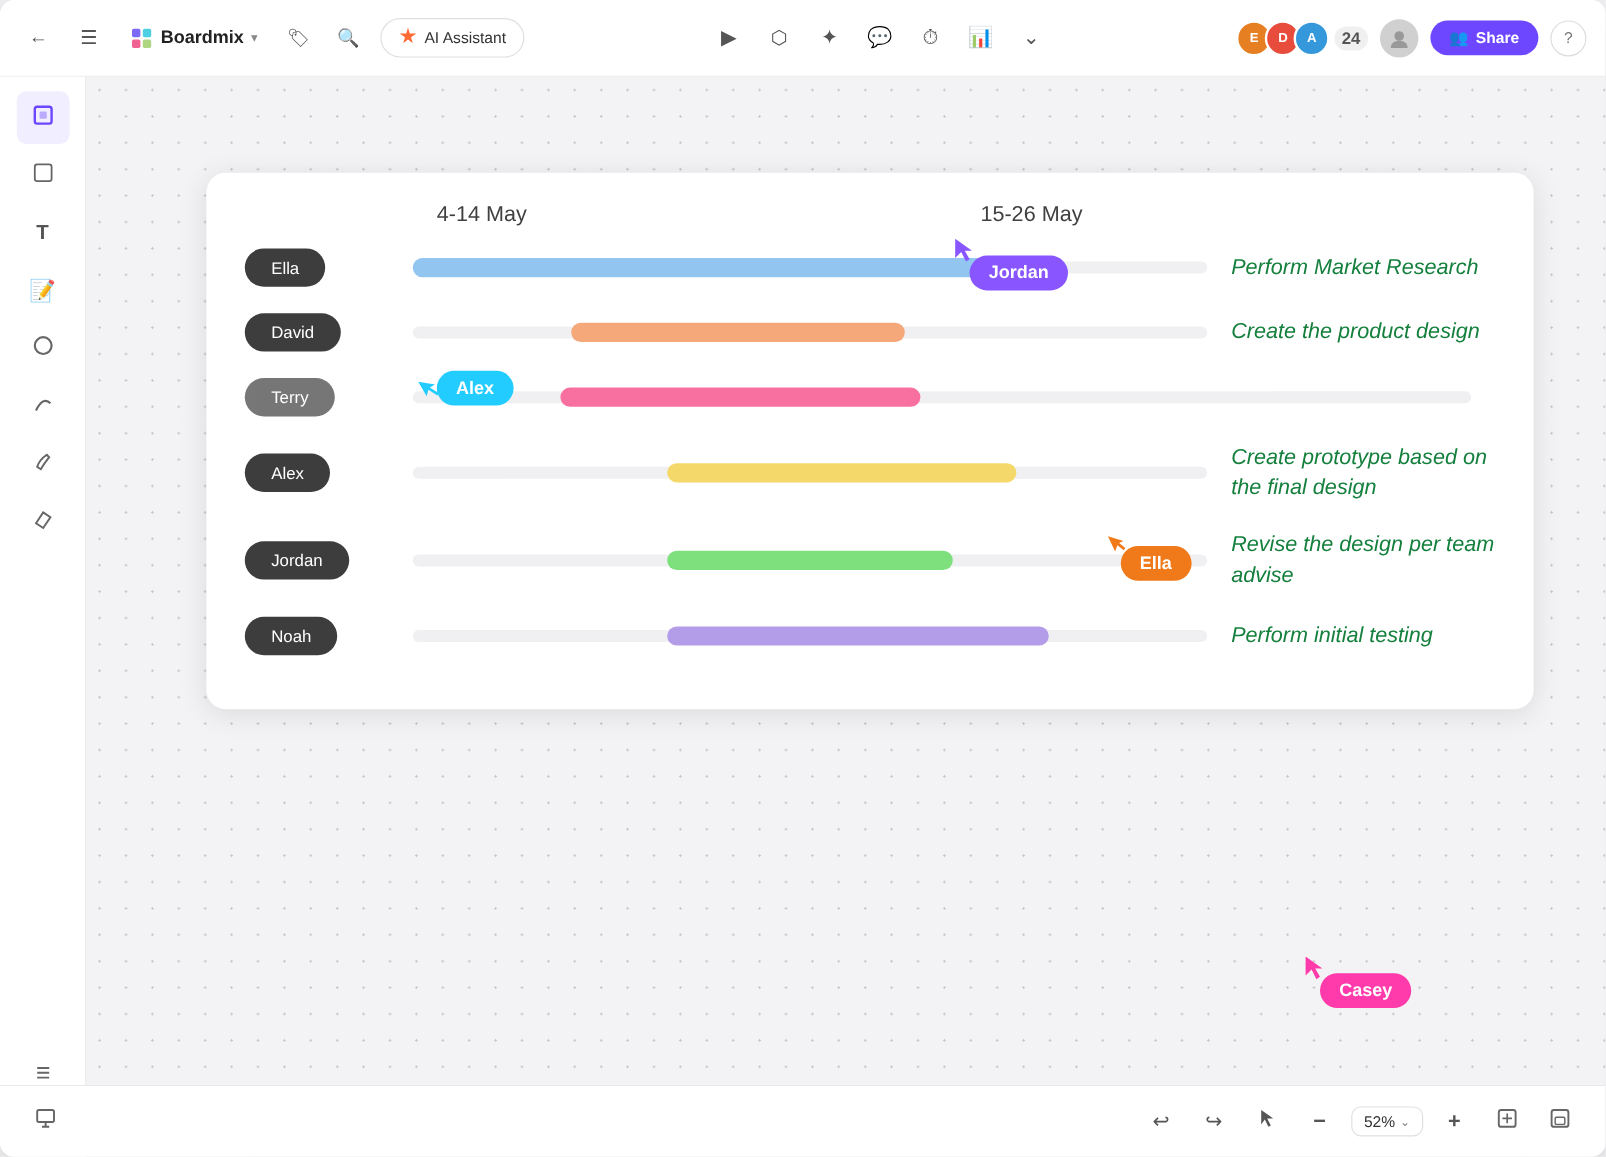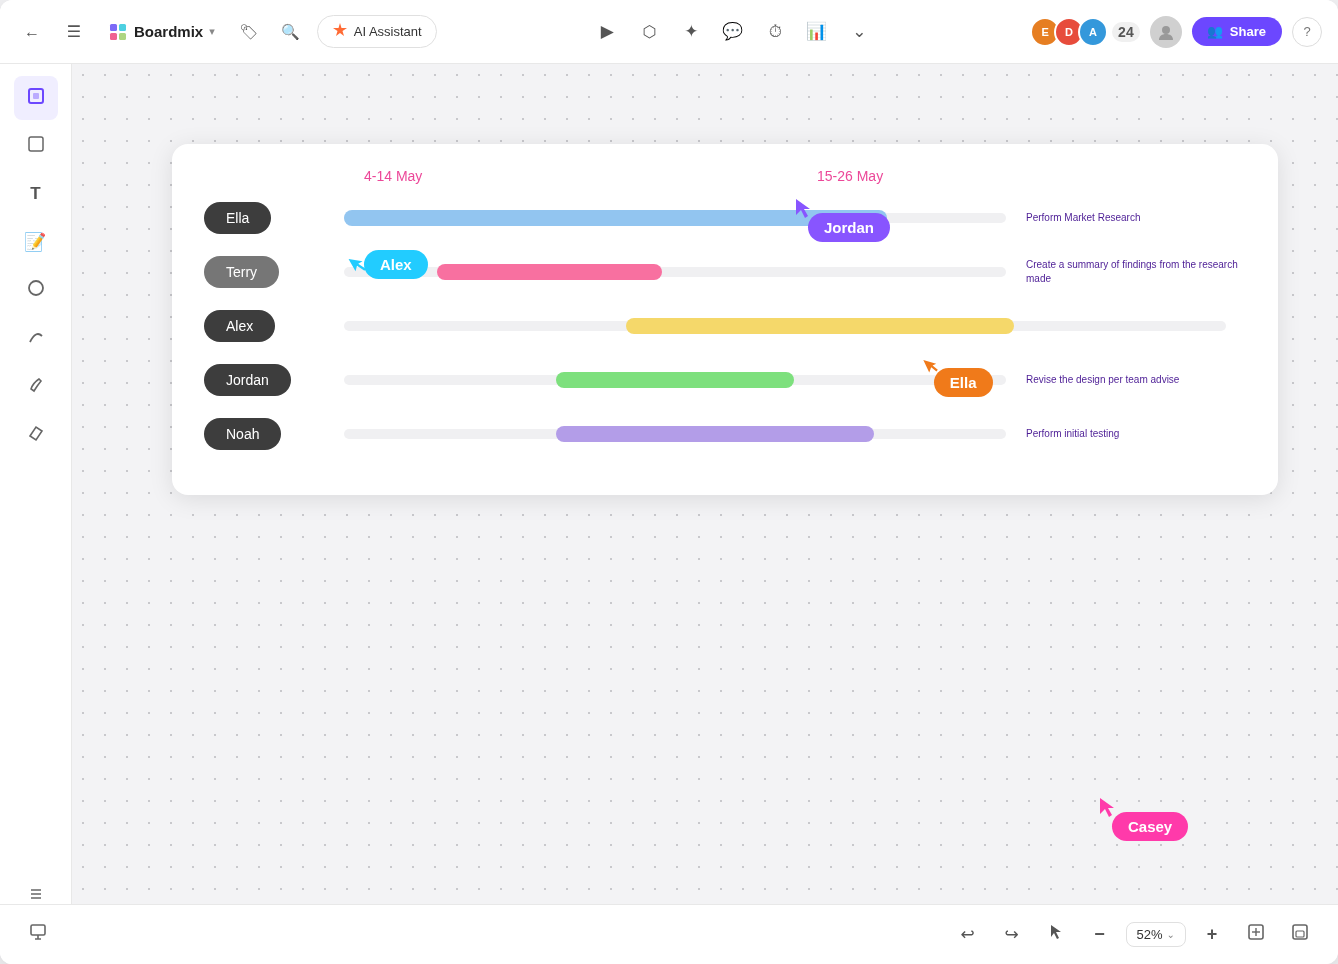--- a/index.html
+++ b/index.html
@@ -190,23 +190,23 @@
       box-shadow: 0 4px 24px rgba(0,0,0,0.10);
       padding: 24px 32px 32px 32px;
     }
 
     .gantt-header {
       display: flex;
       margin-bottom: 18px;
       margin-left: 160px;
     }
     .gantt-period {
-      font-size: 14px;
+      font-size: 18px;
       font-weight: 500;
-      color: #ec4899;
+      color: #404040;
       flex: 1;
     }
     .gantt-period.second { margin-left: 24px; }
 
     .gantt-row {
       display: flex;
       align-items: center;
       margin-bottom: 22px;
       position: relative;
     }
@@ -244,25 +244,26 @@
     }
 
     .gantt-bar {
       position: absolute;
       top: 50%; transform: translateY(-50%);
       height: 16px;
       border-radius: 8px;
     }
 
     .gantt-task {
-      font-size: 10px;
-      color: #4c1d95;
+      font-size: 18px;
+      color: #15803d;
       width: 220px;
       flex-shrink: 0;
       line-height: 1.4;
+      font-style: italic;
     }
 
     
     .cursor-label {
       position: absolute;
       border-radius: 20px;
       padding: 6px 16px;
       font-size: 15px;
       font-weight: 600;
       color: #fff;
@@ -492,47 +493,57 @@
         <div class="gantt-label">
           <span class="person-pill">Ella</span>
         </div>
         <div class="gantt-bar-area">
           <div class="gantt-track"></div>
           <div class="gantt-bar" style="left:0%;width:82%;background:#92c5f0;"></div>
         </div>
         <div class="gantt-task">Perform Market Research</div>
       </div>
 
+      <div class="gantt-row">
+        <div class="gantt-label">
+          <span class="person-pill">David</span>
+        </div>
+        <div class="gantt-bar-area">
+          <div class="gantt-track"></div>
+          <div class="gantt-bar" style="left:20%;width:42%;background:#f5a97a;"></div>
+        </div>
+        <div class="gantt-task">Create the product design</div>
+      </div>
 
       <div class="gantt-row" style="position:relative;justify-content:center;">
         <div class="gantt-label">
           <span class="person-pill" style="opacity:0.7;">Terry</span>
         </div>
         <div class="gantt-bar-area">
           <div class="gantt-track"></div>
           <div class="gantt-bar" style="left:14%;width:34%;background:#f870a0;"></div>
         </div>
-        <div class="gantt-task">Create a summary of findings from the research made</div>
 
         <div style="position:absolute;left:148px;top:50%;transform:translateY(-70%);">
           <svg width="20" height="20" viewBox="0 0 20 20" style="position:absolute;top:-16px;left:-4px;">
             <polygon points="4,0 4,14 8,10 12,18 14,17 10,9 15,9" fill="#22ccff" transform="rotate(-30,8,8)"></polygon>
           </svg>
           <div class="cursor-label" style="background:#22ccff;position:absolute;top:-22px;left:12px;">Alex</div>
         </div>
       </div>
 
       <div class="gantt-row">
         <div class="gantt-label">
           <span class="person-pill">Alex</span>
         </div>
         <div class="gantt-bar-area">
           <div class="gantt-track"></div>
           <div class="gantt-bar" style="left:32%;width:44%;background:#f5d86a;"></div>
         </div>
+        <div class="gantt-task">Create prototype based on the final design</div>
       </div>
 
       <div class="gantt-row" style="position:relative;">
         <div class="gantt-label">
           <span class="person-pill">Jordan</span>
         </div>
         <div class="gantt-bar-area" style="position:relative;">
           <div class="gantt-track"></div>
           <div class="gantt-bar" style="left:32%;width:36%;background:#7de07d;"></div>
 
@@ -559,21 +570,21 @@
 
     </div>
 
     <div style="position:absolute;top:135px;left:720px;">
       <svg width="22" height="22" viewBox="0 0 22 22">
         <polygon points="4,0 4,16 9,11 13,19 16,17 12,10 18,10" fill="#8855ff"></polygon>
       </svg>
       <div class="cursor-label" style="background:#8855ff;position:absolute;top:14px;left:16px;">Jordan</div>
     </div>
 
-    <div style="position:absolute;bottom:80px;right:220px;">
+    <div style="position:absolute;bottom:80px;right:232px;">
       <svg width="22" height="22" viewBox="0 0 22 22">
         <polygon points="4,0 4,16 9,11 13,19 16,17 12,10 18,10" fill="#ff3aaa"></polygon>
       </svg>
       <div class="cursor-label" style="background:#ff3aaa;position:absolute;top:14px;left:16px;">Casey</div>
     </div>
 
   </div>
 
   <div class="bottombar">
     <button class="bottom-left-btn">

